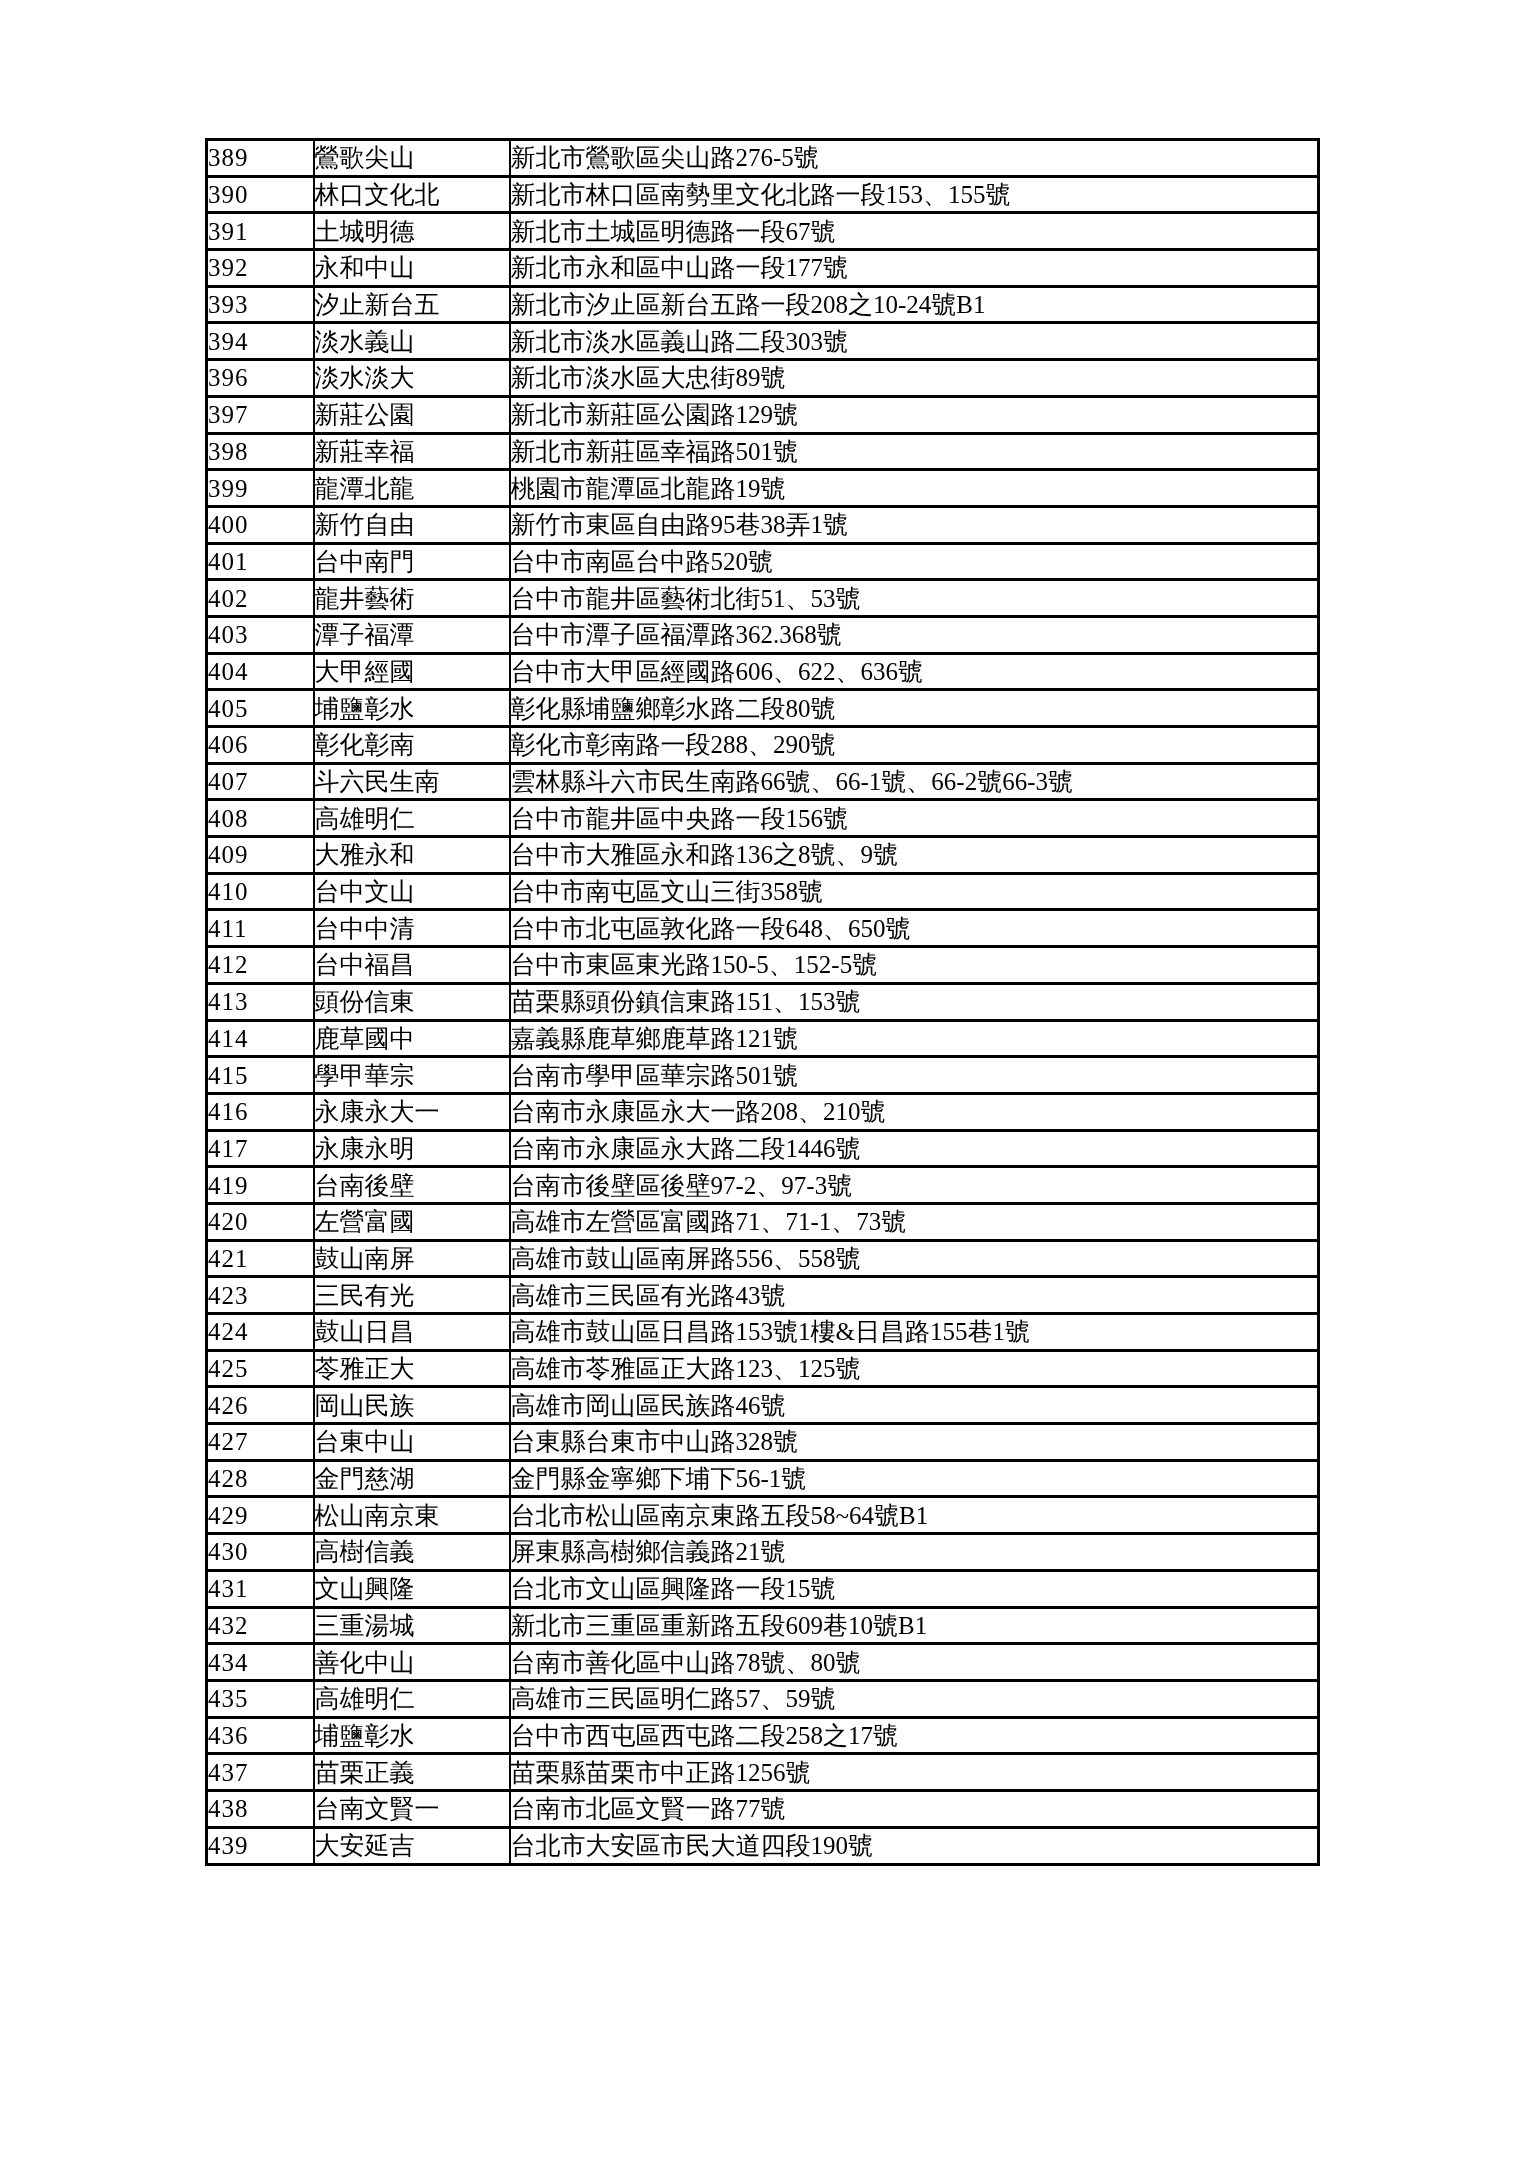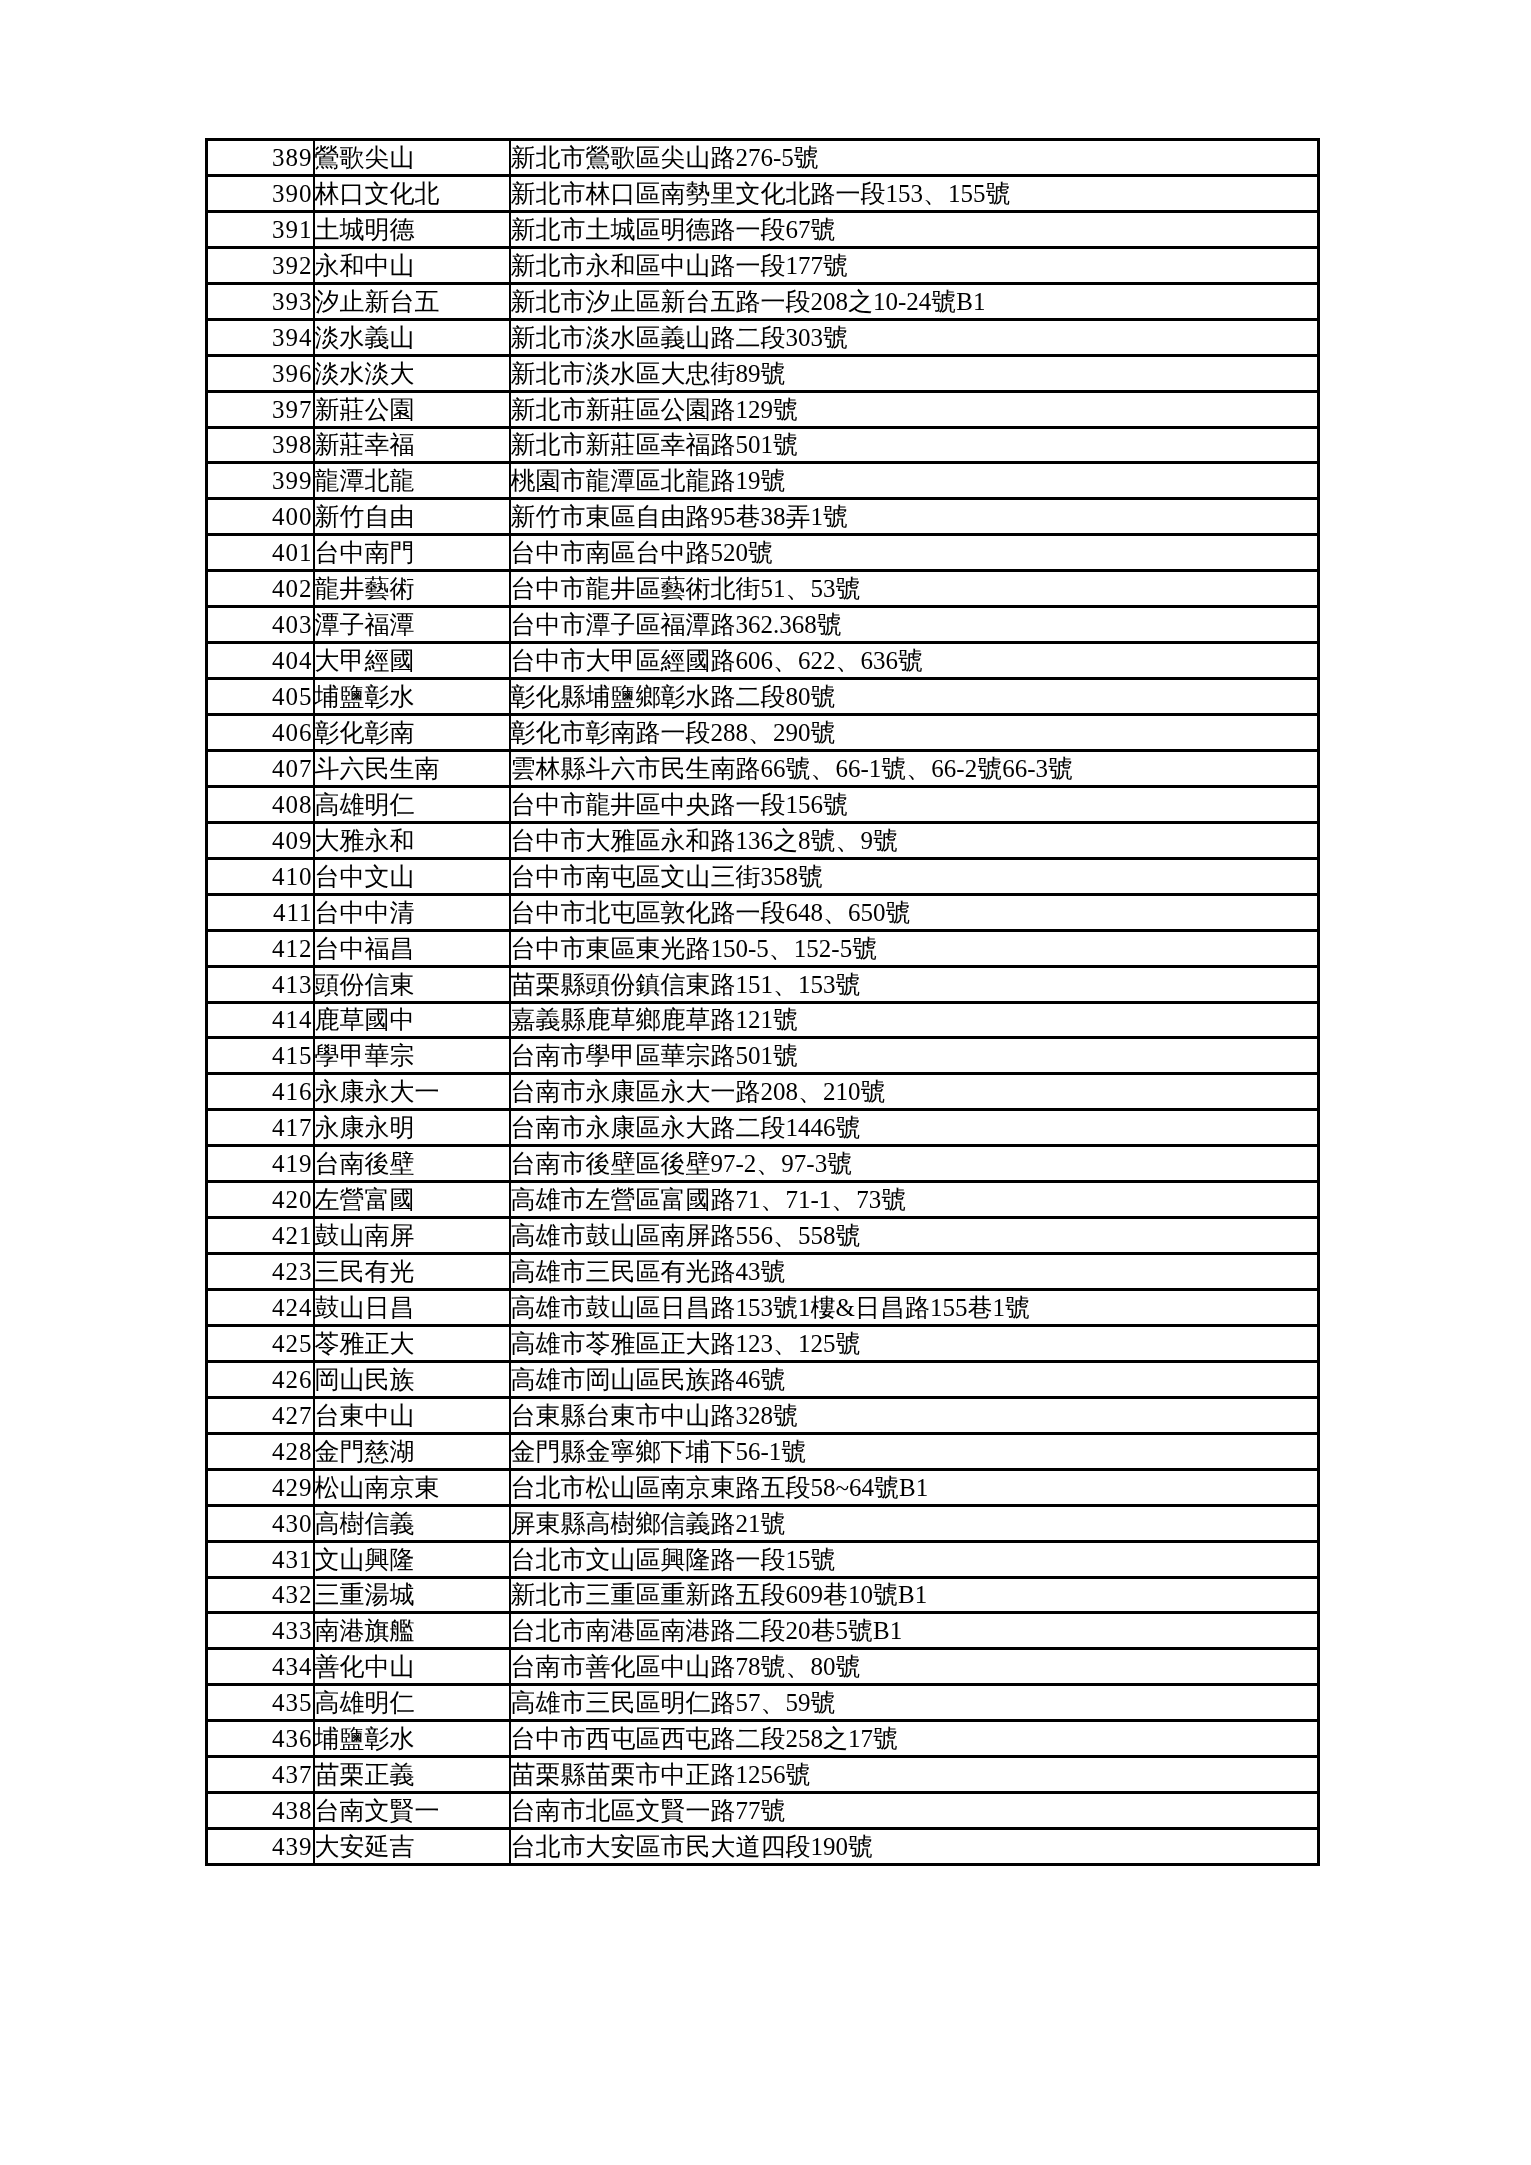--- a/index.html
+++ b/index.html
@@ -37,21 +37,21 @@
     vertical-align: middle;
     color: #000000;
     font-size: 25px;
     line-height: 1;
     padding: 0;
     white-space: nowrap;
     overflow: hidden;
     font-weight: 300;
   }
   td.num {
-    text-align: right;
+    text-align: left;
     font-size: 24px;
     letter-spacing: 1px;
   }
   td.name {
     text-align: left;
     padding-left: 10px;
     margin-left: 15px;
   }
   td.addr {
     text-align: left;
@@ -269,25 +269,20 @@
           <td class="num">431</td>
           <td class="name">文山興隆</td>
           <td class="addr">台北市文山區興隆路一段15號</td>
         </tr>
         <tr>
           <td class="num">432</td>
           <td class="name">三重湯城</td>
           <td class="addr">新北市三重區重新路五段609巷10號B1</td>
         </tr>
         <tr>
-          <td class="num">433</td>
-          <td class="name">南港旗艦</td>
-          <td class="addr">台北市南港區南港路二段20巷5號B1</td>
-        </tr>
-        <tr>
           <td class="num">434</td>
           <td class="name">善化中山</td>
           <td class="addr">台南市善化區中山路78號、80號</td>
         </tr>
         <tr>
           <td class="num">435</td>
           <td class="name">高雄明仁</td>
           <td class="addr">高雄市三民區明仁路57、59號</td>
         </tr>
         <tr>

